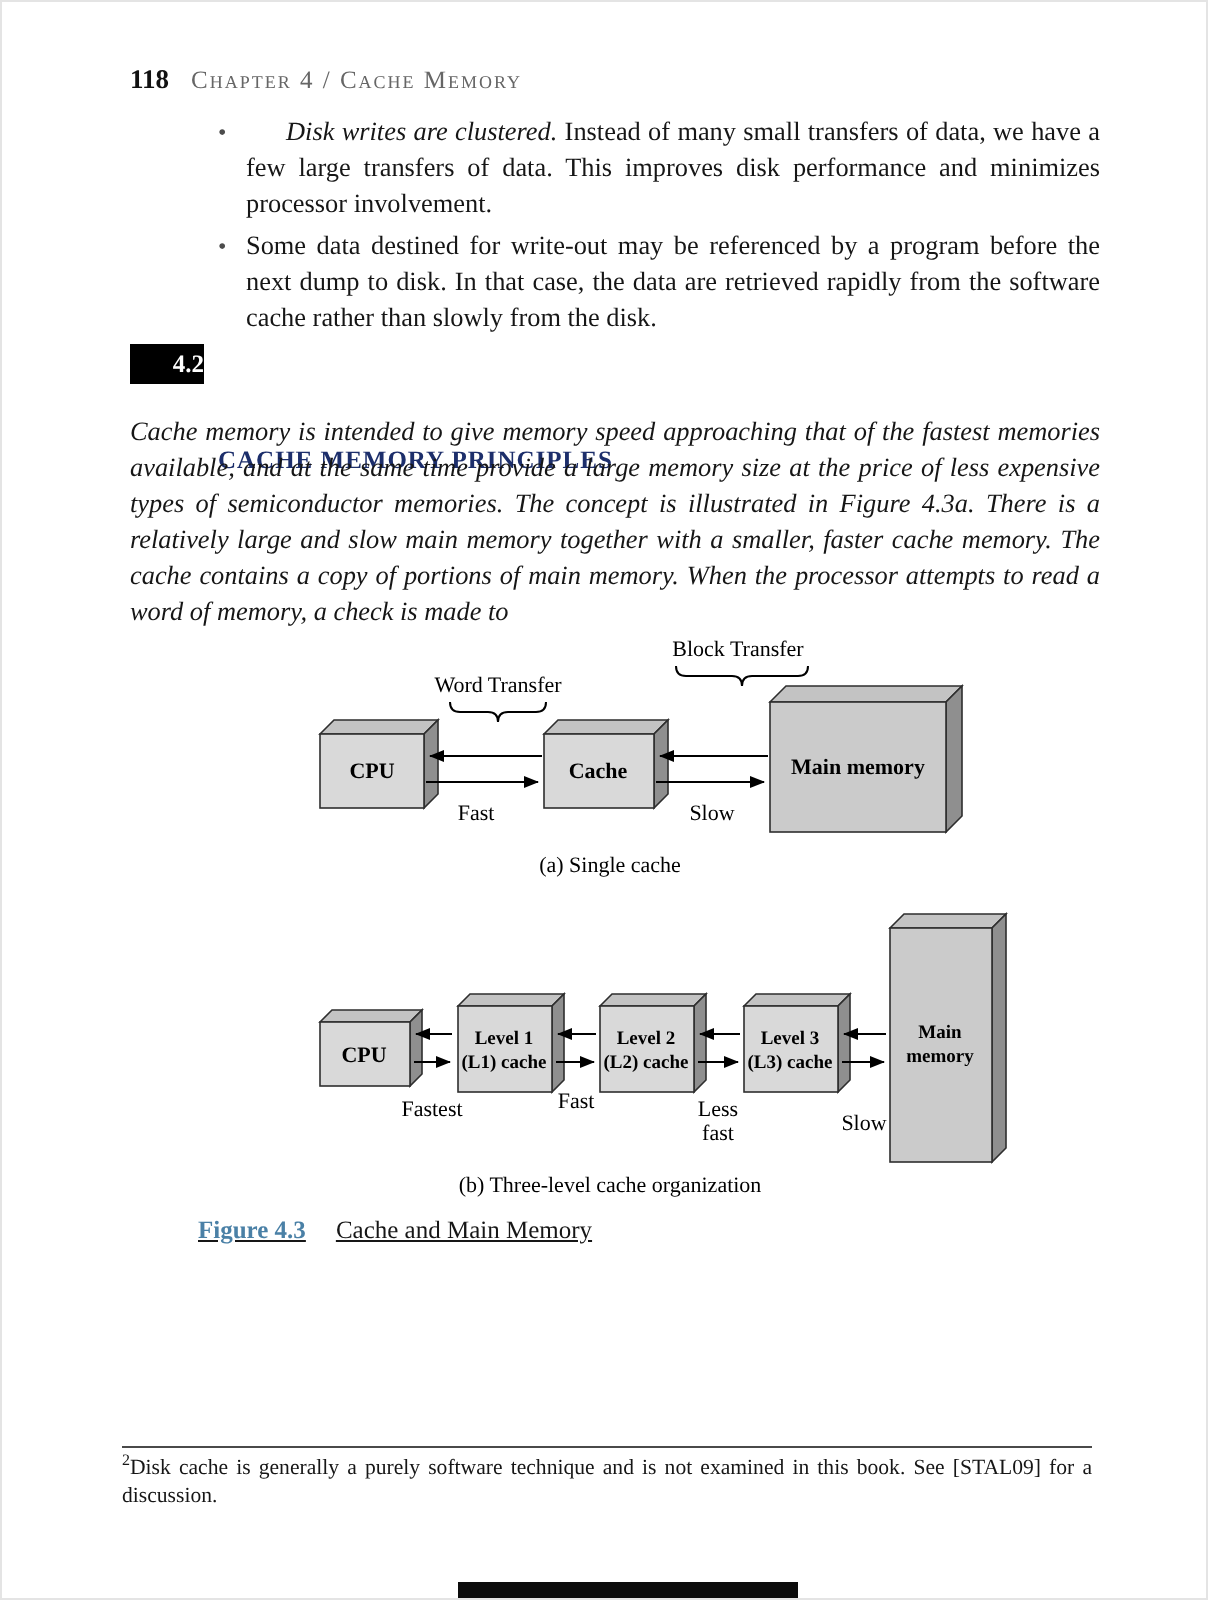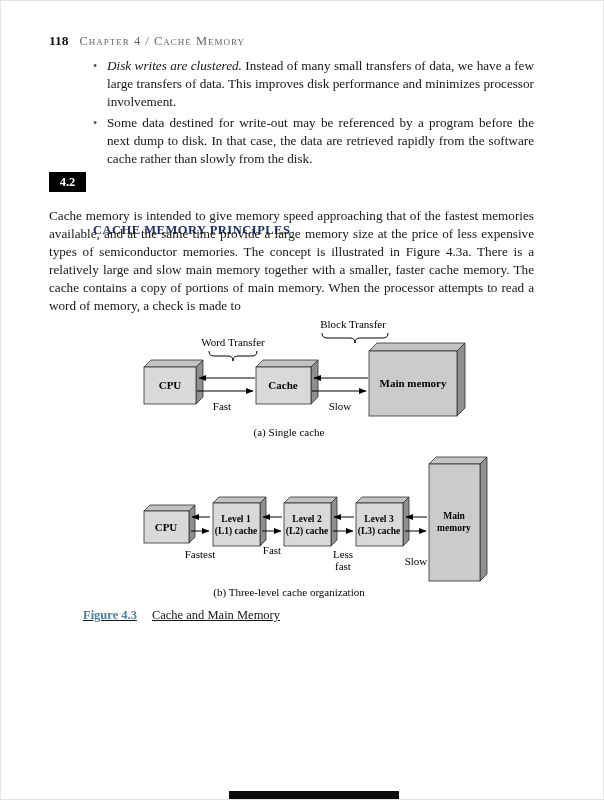--- a/index.html
+++ b/index.html
@@ -8,59 +8,59 @@
     width:604px; height:800px;
     font-family:"Liberation Serif", serif;
     color:#161616;
     position:relative;
   }
   .page {
     position:relative; width:604px; height:800px;
     background:#ffffff; overflow:hidden;
     border:1px solid #e4e4e4;
   }
-  .content { position:absolute; left:48px; top:30px; width:485px; }
+  .content { position:absolute; left:64px; top:30px; width:485px; }
 
   
   .running-head { height:16px; margin-bottom:10px; white-space:nowrap; }
   .page-number { font-weight:bold; font-size:13.5px; margin-right:11px; color:#111; }
   .chapter-title {
     font-variant:small-caps; letter-spacing:1px;
     font-size:12.5px; color:var(--running-head,#666);
   }
 
   
   .para { font-size:13.2px; line-height:18px; text-align:justify; }
   .para-intro { margin-bottom:5px; }
   .term-italic { font-style:italic; }
   sup.fn-ref { font-size:9px; vertical-align:super; line-height:0; }
 
   ul.bullets { list-style:none; padding-left:44px; margin-bottom:4px; }
   ul.bullets li { display:flex; margin-bottom:3px; }
   .bullet-dot { width:14px; flex:0 0 14px; color:#4c4c4c; font-size:12px; line-height:18px; }
   .li-text { flex:1; font-size:13.2px; line-height:18px; text-align:justify; }
-  .li-text em { font-style:italic; }
+  .li-text em { font-style:italic;margin-left:20px; }
 
   .appendix-para { text-indent:22px; margin-bottom:8px; }
 
   
   .section-heading { display:flex; height:20px; margin-bottom:15px; }
   .section-number {
     flex:0 0 37px; background:var(--section-number-bg,#000);
     color:var(--section-number-text,#fff);
-    font-weight:bold; font-size:12.5px; text-align:center; line-height:20px;
+    font-weight:bold; font-size:12.5px; text-align:right; line-height:20px;
   }
   .section-title {
     flex:1; background:var(--section-bar-bg,#a3a3a3);
     color:var(--section-title-text,#1c2e6b);
     font-weight:bold; font-size:12.5px; letter-spacing:0.5px;
     line-height:20px; padding-left:7px;margin-top:48px;
   }
 
-  .section-body { margin-bottom:0; }
+  .section-body { margin-bottom:0;font-style:italic; }
 
   
   figure.figure { margin-left:-60px; width:488px;text-decoration:underline; }
   .fig-svg { display:block; }
   .fig-svg text { font-family:"Liberation Serif", serif; fill:#000; }
   .t-label { font-size:11px; text-anchor:middle; }
   .box-label { font-size:11px; font-weight:bold; text-anchor:middle; }
   .box-label-sm { font-size:9.5px; font-weight:bold; text-anchor:middle; }
   .speed-label { font-size:11px; text-anchor:middle; }
   .fig-sub-caption { font-size:11px; text-anchor:middle; }
@@ -227,15 +227,19 @@
         </g>
       </svg>
 
       <figcaption>
         <span class="figcap-label">Figure 4.3</span><span class="figcap-title">Cache and Main Memory</span>
       </figcaption>
     </figure>
 
   </div>
 
+  <div class="footnote-area">
+    <div class="footnote-rule"></div>
+    <p class="footnote"><sup>2</sup><span>Disk cache is generally a purely software technique and is not examined in this book. See [STAL09] for a discussion.</span></p>
+  </div>
 
   <div class="bottom-artifact"></div>
 </div>
 
 </body></html>

